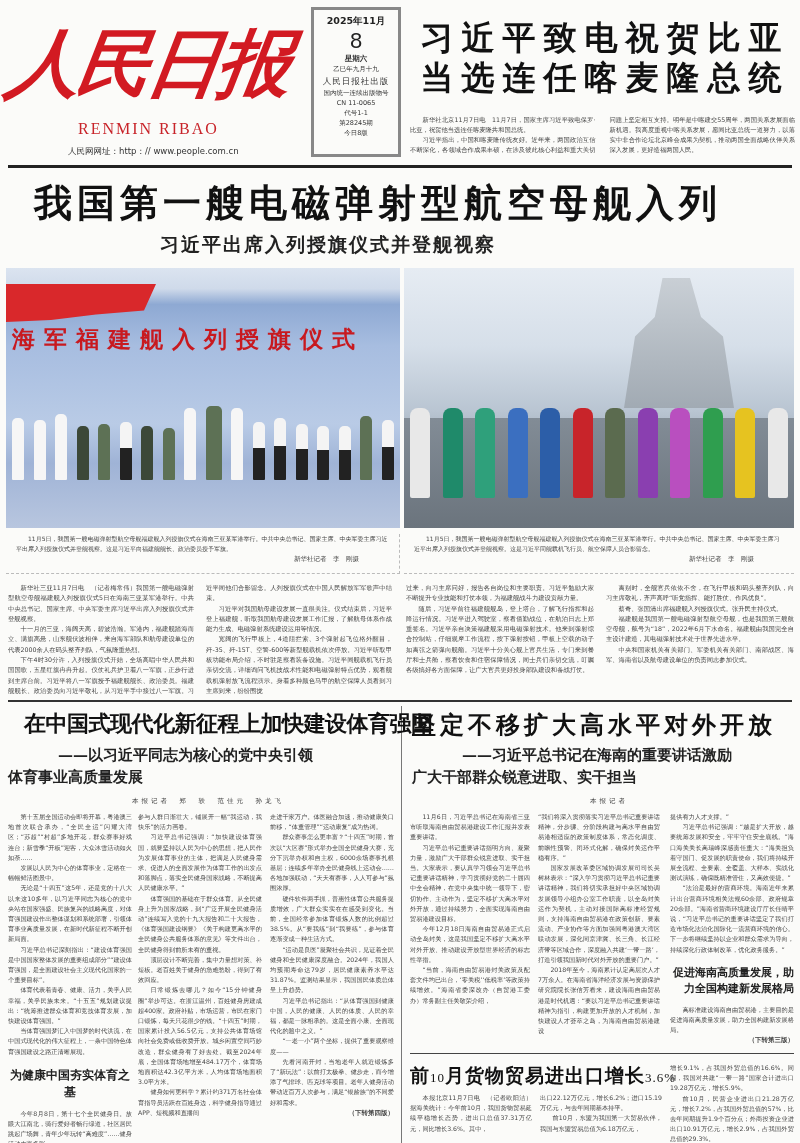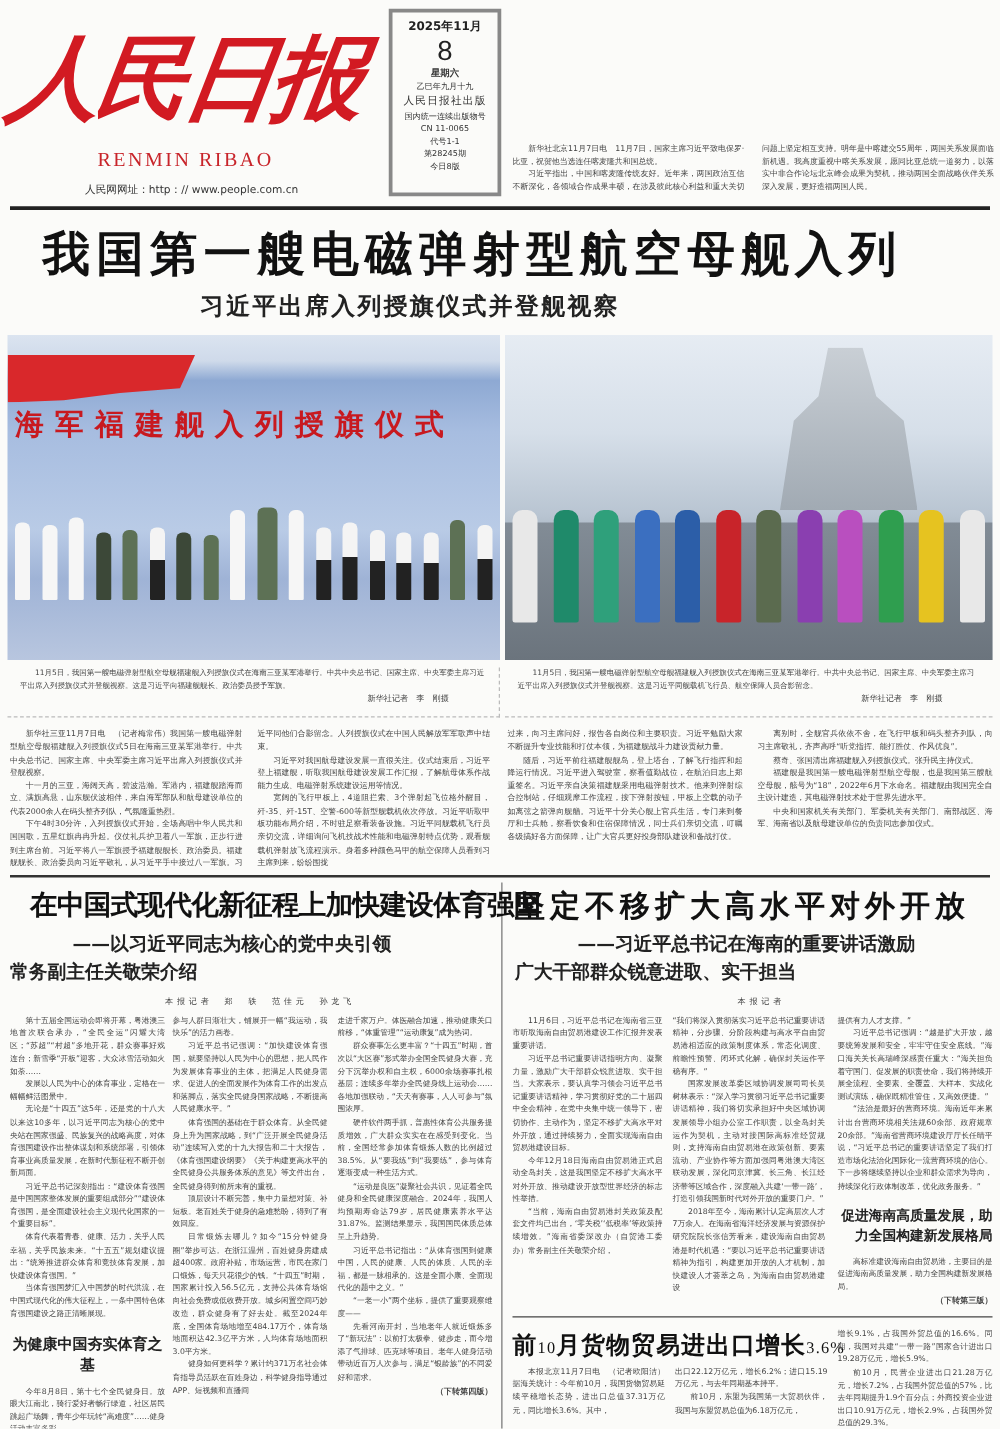--- a/index.html
+++ b/index.html
@@ -86,20 +86,24 @@
     <div class="line weekday">星期六</div>
     <div class="line">乙巳年九月十九</div>
     <div class="line pub">人民日报社出版</div>
     <div class="line">国内统一连续出版物号</div>
     <div class="line">CN 11-0065</div>
     <div class="line">代号1-1</div>
     <div class="line">第28245期</div>
     <div class="line">今日8版</div>
   </div>
 
+  <div class="top-headline">
+    <div class="h">习近平致电祝贺比亚</div>
+    <div class="h">当选连任喀麦隆总统</div>
+  </div>
   <div class="top-body">
     <p>新华社北京11月7日电　11月7日，国家主席习近平致电保罗·比亚，祝贺他当选连任喀麦隆共和国总统。</p>
     <p>习近平指出，中国和喀麦隆传统友好。近年来，两国政治互信不断深化，各领域合作成果丰硕，在涉及彼此核心利益和重大关切问题上坚定相互支持。明年是中喀建交55周年，两国关系发展面临新机遇。我高度重视中喀关系发展，愿同比亚总统一道努力，以落实中非合作论坛北京峰会成果为契机，推动两国全面战略伙伴关系深入发展，更好造福两国人民。</p>
   </div>
 </div>
 
 <div class="rule-thick" style="top:165px"></div>
 
 <div class="lead-title">我国第一艘电磁弹射型航空母舰入列</div>
 <div class="lead-sub">习近平出席入列授旗仪式并登舰视察</div>
@@ -172,21 +176,21 @@
   <p>福建舰是我国第一艘电磁弹射型航空母舰，也是我国第三艘航空母舰，舷号为“18”，2022年6月下水命名。福建舰由我国完全自主设计建造，其电磁弹射技术处于世界先进水平。</p>
   <p>中央和国家机关有关部门、军委机关有关部门、南部战区、海军、海南省以及航母建设单位的负责同志参加仪式。</p>
 </div>
 
 <div class="rule-mid"></div>
 <div class="col-divider"></div>
 
 <div class="sport-title">在中国式现代化新征程上加快建设体育强国</div>
 <div class="sport-sub">
   <span class="l1">——以习近平同志为核心的党中央引领</span>
-  <span>常务副主任关敬荣介绍</span>
+  <span>体育事业高质量发展</span>
 </div>
 <div class="byline" style="left:132px;top:797px">本报记者　郑　轶　范佳元　孙龙飞</div>
 
 <div class="bodycol" style="left:8px;top:812px;width:124px;height:331px">
   <p>第十五届全国运动会即将开幕，粤港澳三地首次联合承办，“全民全运”闪耀大湾区；“苏超”“村超”多地开花，群众赛事好戏连台；新雪季“开板”迎客，大众冰雪活动如火如荼……</p>
   <p>发展以人民为中心的体育事业，定格在一幅幅鲜活图景中。</p>
   <p>无论是“十四五”这5年，还是党的十八大以来这10多年，以习近平同志为核心的党中央站在国家强盛、民族复兴的战略高度，对体育强国建设作出整体谋划和系统部署，引领体育事业高质量发展，在新时代新征程不断开创新局面。</p>
   <p>习近平总书记深刻指出：“建设体育强国是中国国家整体发展的重要组成部分”“建设体育强国，是全面建设社会主义现代化国家的一个重要目标”。</p>
   <p>体育代表着青春、健康、活力，关乎人民幸福，关乎民族未来。“十五五”规划建议提出：“统筹推进群众体育和竞技体育发展，加快建设体育强国。”</p>
   <p>当体育强国梦汇入中国梦的时代洪流，在中国式现代化的伟大征程上，一条中国特色体育强国建设之路正清晰展现。</p>

